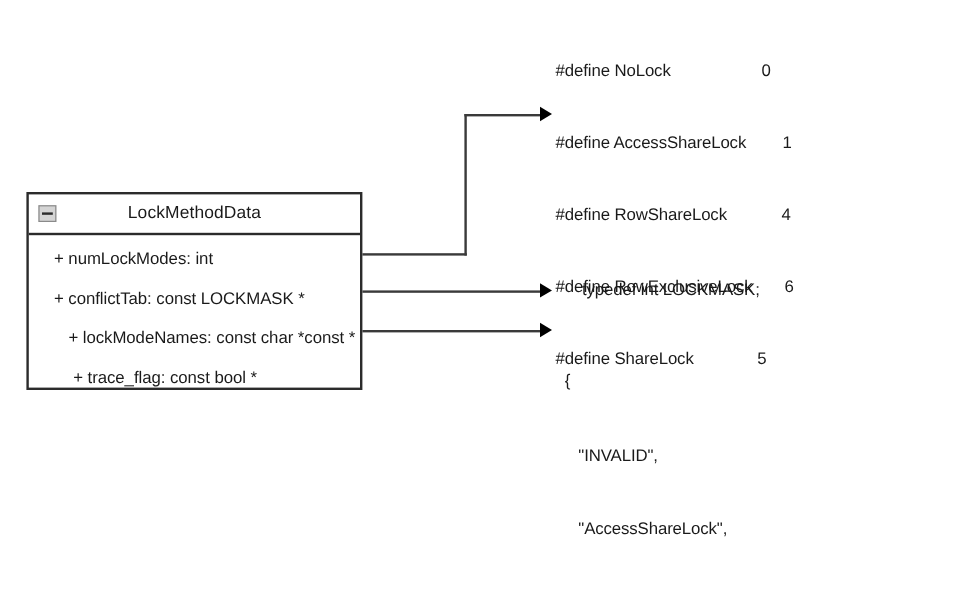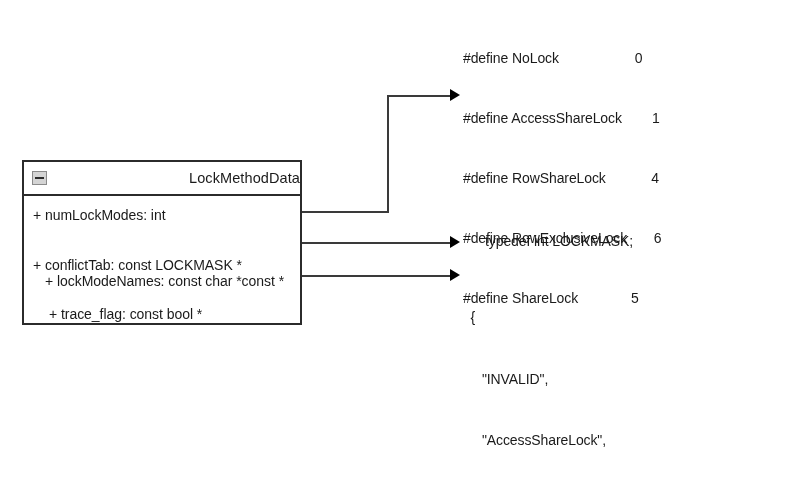--- a/index.html
+++ b/index.html
@@ -51,32 +51,32 @@
     top: 5px;
     width: 9px;
     height: 2px;
     background: #2b2b2b;
   }
   #class-title {
     position: absolute;
     left: 0;
     right: 0;
     top: 8px;
-    text-align: right;
+    text-align: center;
     font-size: 14.5px;
     letter-spacing: 0.1px;
   }
   .attr-row {
     font-size: 14px;
-    padding-left: 9px;
+    padding-left: 21px;
     white-space: nowrap;
     letter-spacing: -0.05px;
   }
   #attr-0 { position: absolute; left: 0; top: 45px; }
-  #attr-1 { position: absolute; left: 0; top: 78px; margin-top: 17px; }
+  #attr-1 { position: absolute; left: 0; top: 78px; }
   #attr-2 { position: absolute; left: 0; top: 111px; margin-left: 12px; }
   #attr-3 { position: absolute; left: 16px; top: 144px; }
 
   
   .conn-h {
     position: absolute;
     height: 0;
     border-top: 2px solid #3a3a3a;
   }
   .conn-v {

